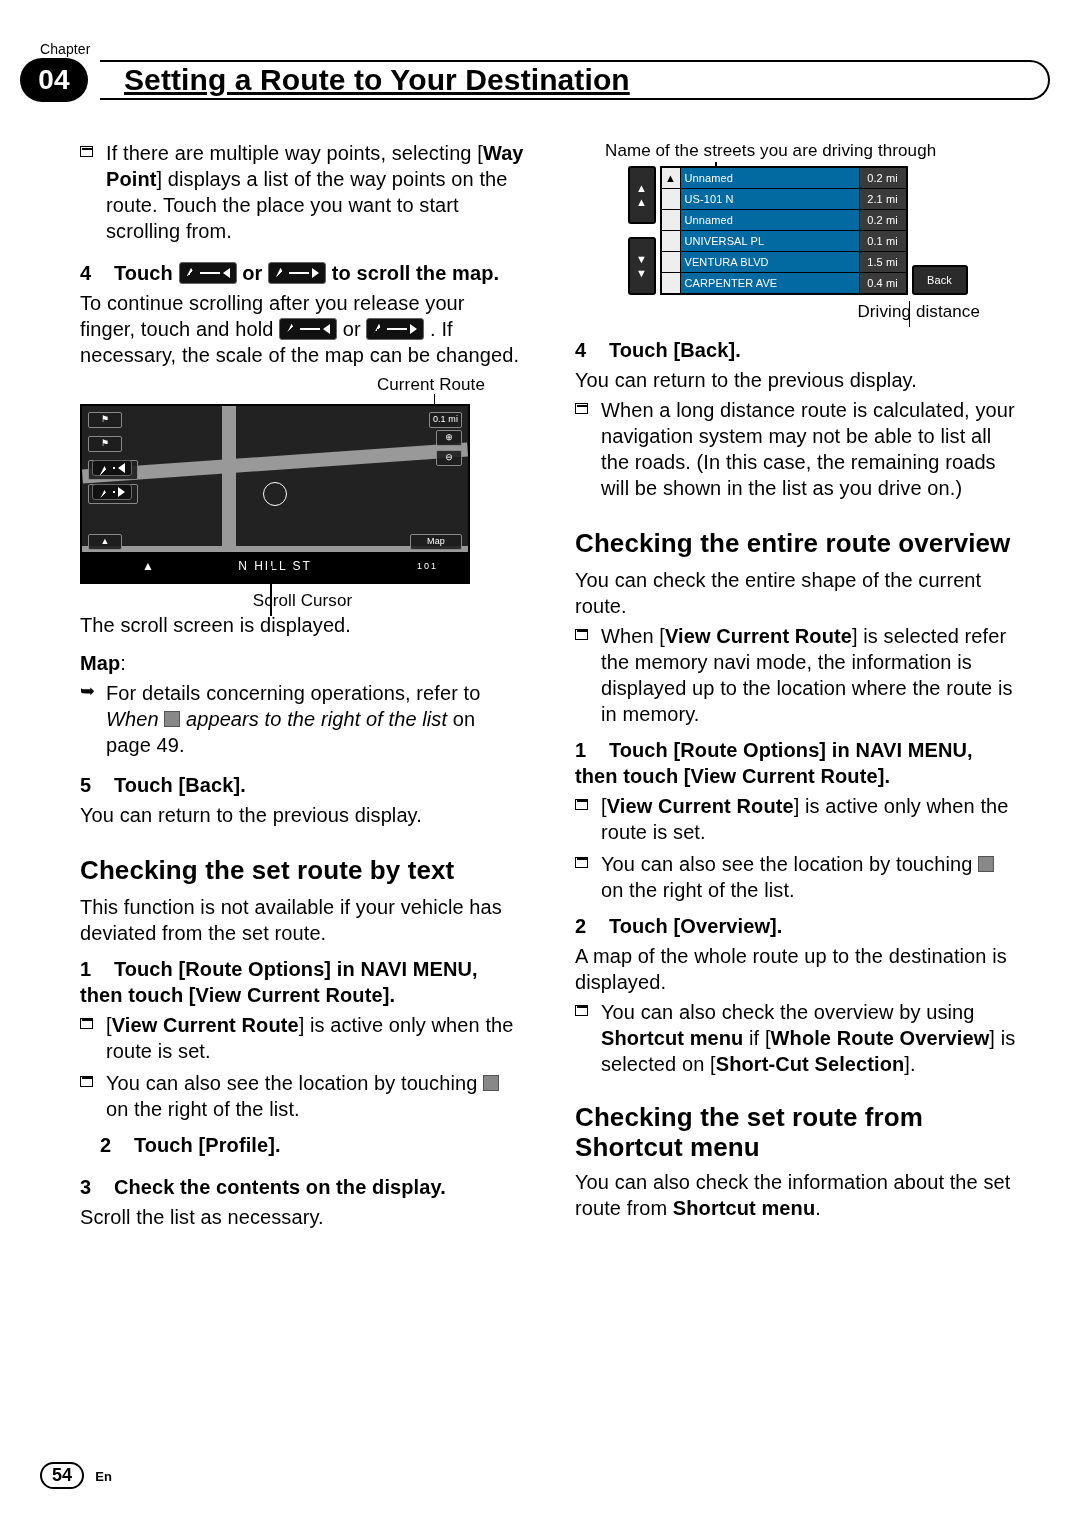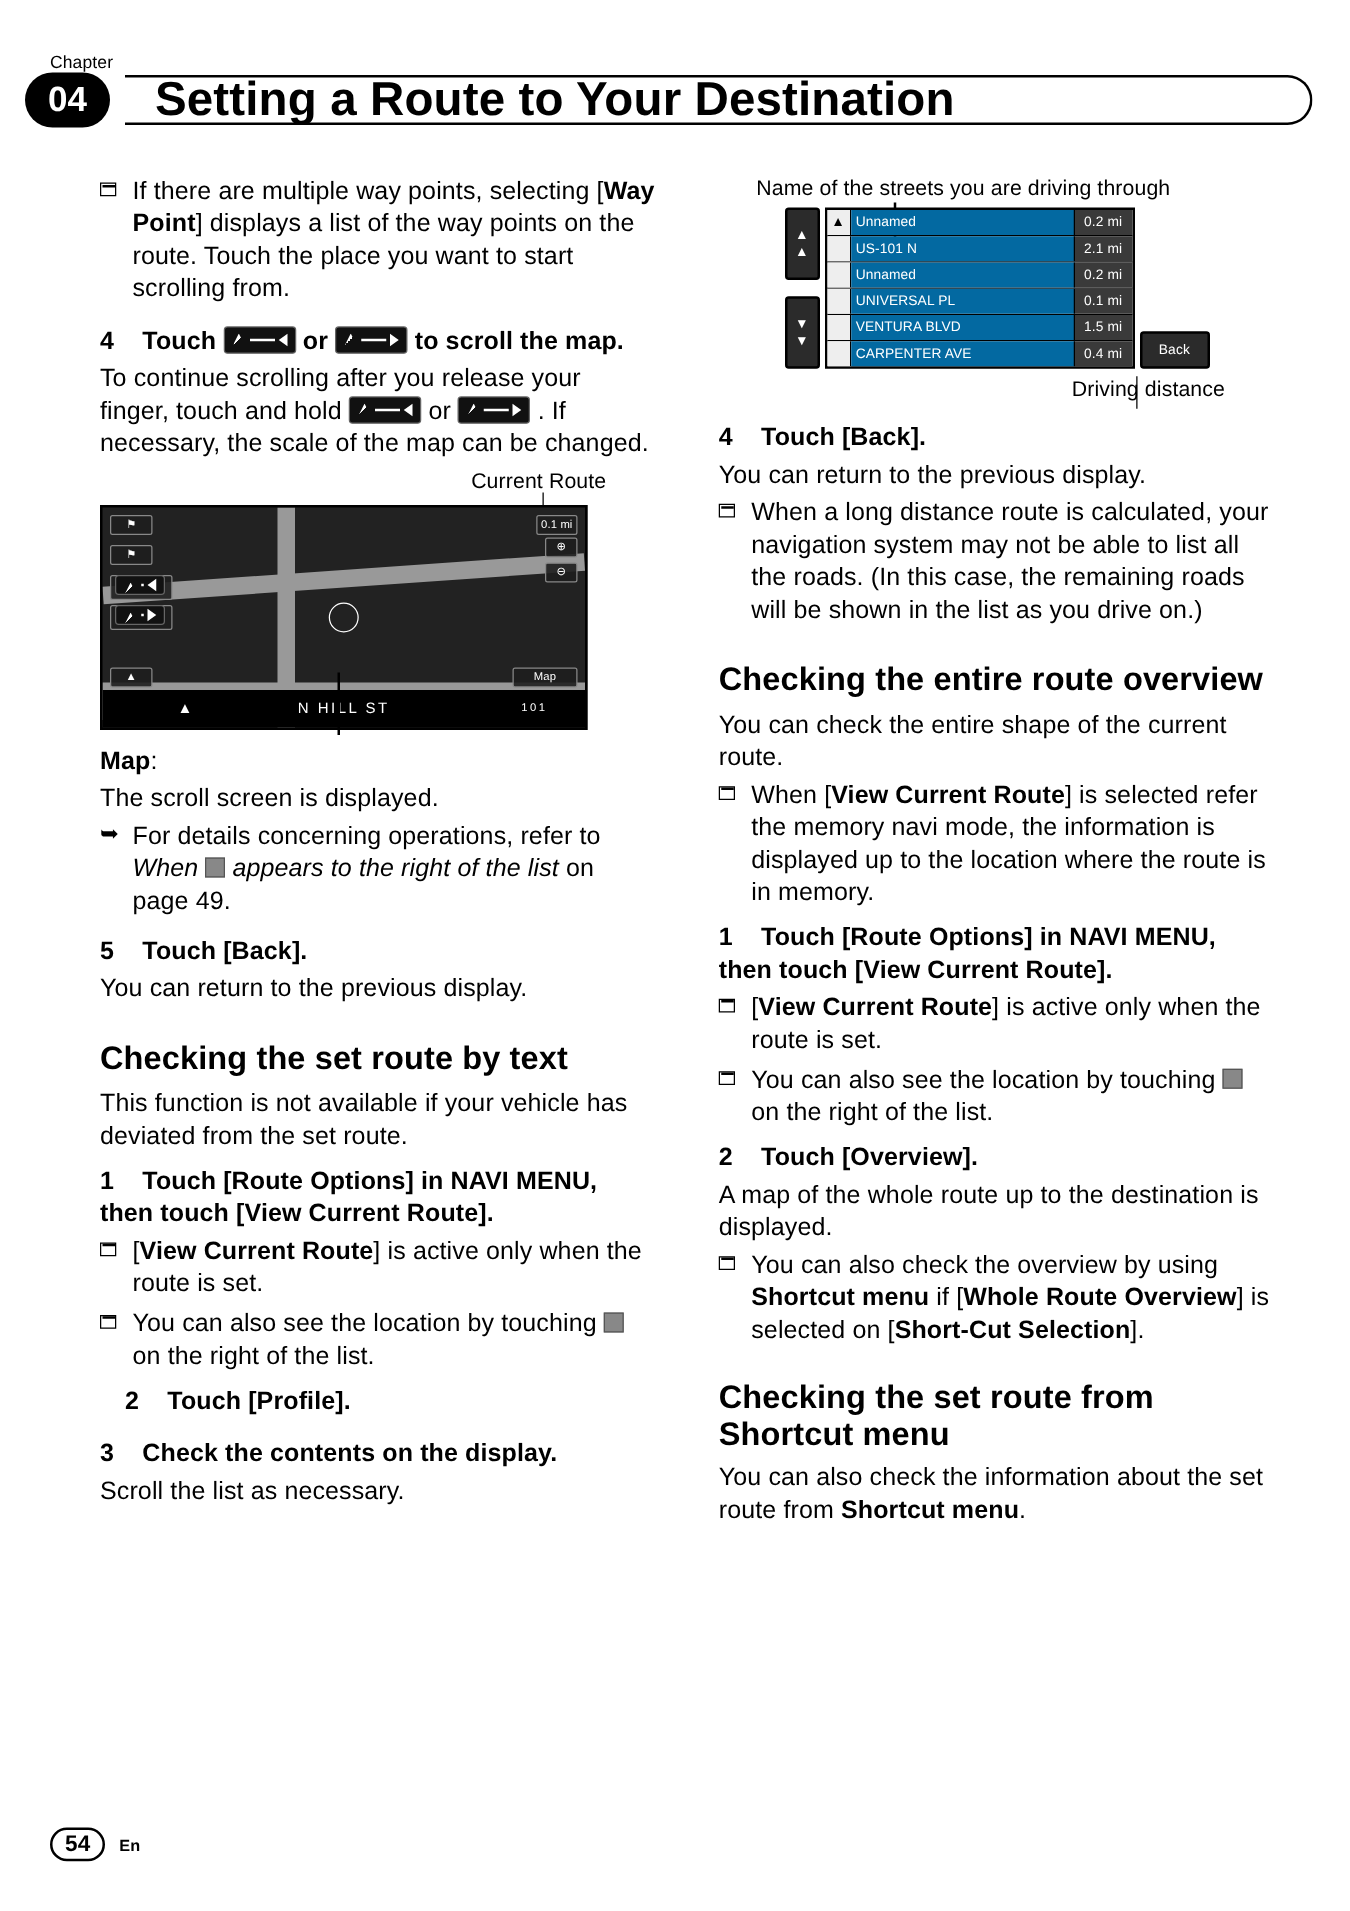--- a/index.html
+++ b/index.html
@@ -52,23 +52,24 @@
     position: absolute;
     left: 80px;
     right: 0;
     top: 2px;
     bottom: 2px;
     border: 2.5px solid #000;
     border-left: 0;
     border-top-right-radius: 20px;
     border-bottom-right-radius: 20px;
     font-weight: 800;
-    font-size: 38px;
+    font-size: 30px;
     line-height: 36px;
     padding-left: 24px;
+    text-decoration: underline;
   }
   .columns {
     position: absolute;
     top: 140px;
     left: 80px;
     right: 60px;
     display: flex;
     gap: 50px;
   }
   .col {
@@ -277,24 +278,25 @@
           <div class="mini-box" style="right:6px; bottom:8px; width:44px; text-align:center;">Back</div>
           <div style="position:absolute; left:50%; top:50%; width:22px;height:22px; border:1.5px solid #fff; border-radius:50%; transform:translate(-50%,-50%);"></div>
           <div style="position:absolute;left:0;right:0;bottom:0;height:30px;background:#000;color:#fff;font-size:12px;display:flex;align-items:center;justify-content:center;letter-spacing:2px;">
             <span style="position:absolute;left:60px;">▲</span>
             <span>N HILL ST</span>
             <span style="position:absolute;right:30px;font-size:9px;">101</span>
           </div>
         </div>
 
         <div class="call-line" style="left:190px; bottom:-4px; width:1.5px; height:50px;"></div>
+        <div class="small-caption center">Scroll Cursor</div>
       </div>
 
+      <p>The scroll screen is displayed.</p>
       <p style="margin-top:12px;"><span class="step-bold">Map</span>:</p>
-      <p>The scroll screen is displayed.</p>
       <ul class="arrowlist indent">
         <li>
           <span>For details concerning operations, refer to </span><span class="italic">When </span><span class="list-icon"></span><span class="italic"> appears to the right of the list</span><span> on page 49.</span>
         </li>
       </ul>
 
       <p style="margin-top:14px;">
         <span class="step-bold">5</span>&nbsp;&nbsp;&nbsp;
         <span class="step-bold">Touch [Back].</span>
       </p>

